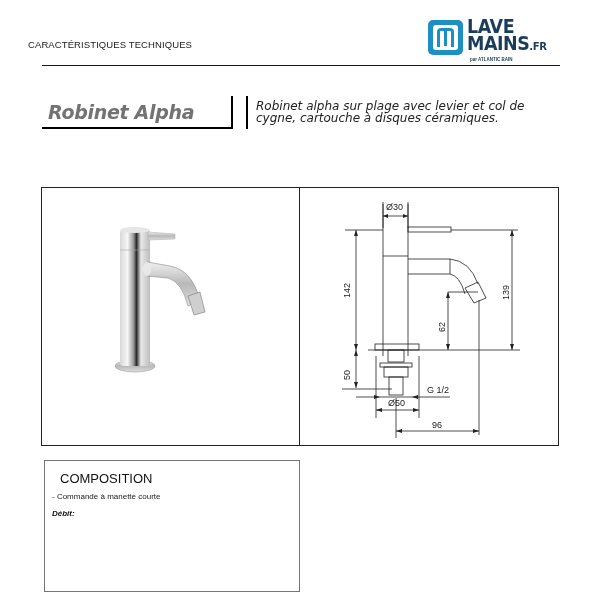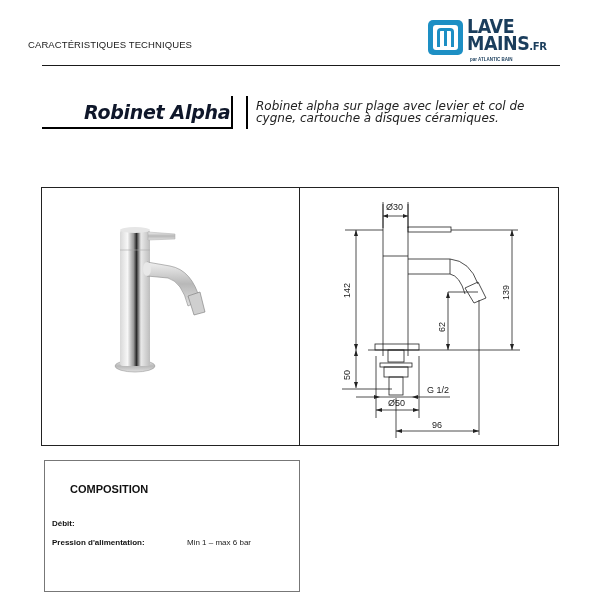--- a/index.html
+++ b/index.html
@@ -39,21 +39,21 @@
   }
   .logo-text .fr { font-size: 11px; }
   .logo-sub {
     position: absolute; left: 42px; top: 39px; font-size: 4.5px; color: #1a3d5c; font-weight: bold;
   }
   .top-rule { left: 42px; top: 65px; width: 518px; height: 0; border-top: 1.5px solid #1a1a1a; }
 
   
   .product-title {
     left: 48px; top: 101px; font-family: "DejaVu Sans", sans-serif; font-size: 19px;
-    font-weight: bold; font-style: italic; color: #0f172a; letter-spacing: -0.3px; margin-left: 36px;
+    font-weight: bold; font-style: italic; color: #737373; letter-spacing: -0.3px;
   }
   .title-underline { left: 42px; top: 127px; width: 190px; height: 0; border-top: 2px solid #000; }
   .title-bar-1 { left: 231px; top: 96px; width: 0; height: 33px; border-left: 2px solid #000; }
   .title-bar-2 { left: 246px; top: 96px; width: 0; height: 33px; border-left: 2px solid #000; }
   .description {
     left: 256px; top: 100px; width: 310px; font-family: "DejaVu Sans", sans-serif;
     font-size: 12px; font-style: italic; line-height: 12px; color: #222;
   }
 
   
@@ -63,25 +63,25 @@
   }
   .frame-divider { left: 299px; top: 187px; width: 0; height: 259px; border-left: 1.5px solid #222; }
   .photo { left: 100px; top: 220px; width: 140px; height: 180px; }
   .drawing { left: 300px; top: 188px; width: 258px; height: 257px; }
 
   
   .specs {
     left: 44px; top: 460px; width: 256px; height: 132px; box-sizing: border-box;
     border: 1px solid #777; padding: 5px 6px 0 7px; font-size: 8px; color: #222;
   }
-  .specs h4 { margin: 18px; font-size: 11px; font-weight: bold; line-height: 10px; color: #111; }
+  .specs h4 { margin: 8px; font-size: 13px; font-weight: normal; line-height: 10px; color: #111; }
   .specs .line { line-height: 10px; }
   .specs .gap { height: 7px; }
   .specs .row { display: flex; line-height: 10px; }
-  .specs .row .k { width: 135px; font-weight: bold; color: #111; flex-shrink: 0; }
+  .specs .row .k { width: 135px; font-weight: bold; color: #111; flex-shrink: 0; font-style: italic; }
   .specs .row .v { flex: 1; }
   .specs .row.spaced { margin-top: 9px; }
 </style>
 </head>
 <body>
 
 <div class="abs section-label">CARACTÉRISTIQUES TECHNIQUES</div>
 <div class="abs top-rule"></div>
 
 <div class="abs logo">
@@ -203,21 +203,18 @@
     <text x="0" y="0" transform="translate(145 144) rotate(-90)">62</text>
     <text x="0" y="0" transform="translate(50 192) rotate(-90)">50</text>
     <text x="127" y="205">G 1/2</text>
     <text x="88" y="218">Ø50</text>
     <text x="132" y="240">96</text>
   </g>
 </svg>
 
 <div class="abs specs">
   <h4>COMPOSITION</h4>
+  <div class="line">- Commande à manette courte</div>
   <div class="gap"></div>
   <div class="row">
     <span class="k">Débit:</span>
   </div>
-  <div class="row spaced">
-    <span class="k">Pression d'alimentation:</span>
-    <span class="v">Min 1 – max 6 bar</span>
-  </div>
 </div>
 
 </body></html>

